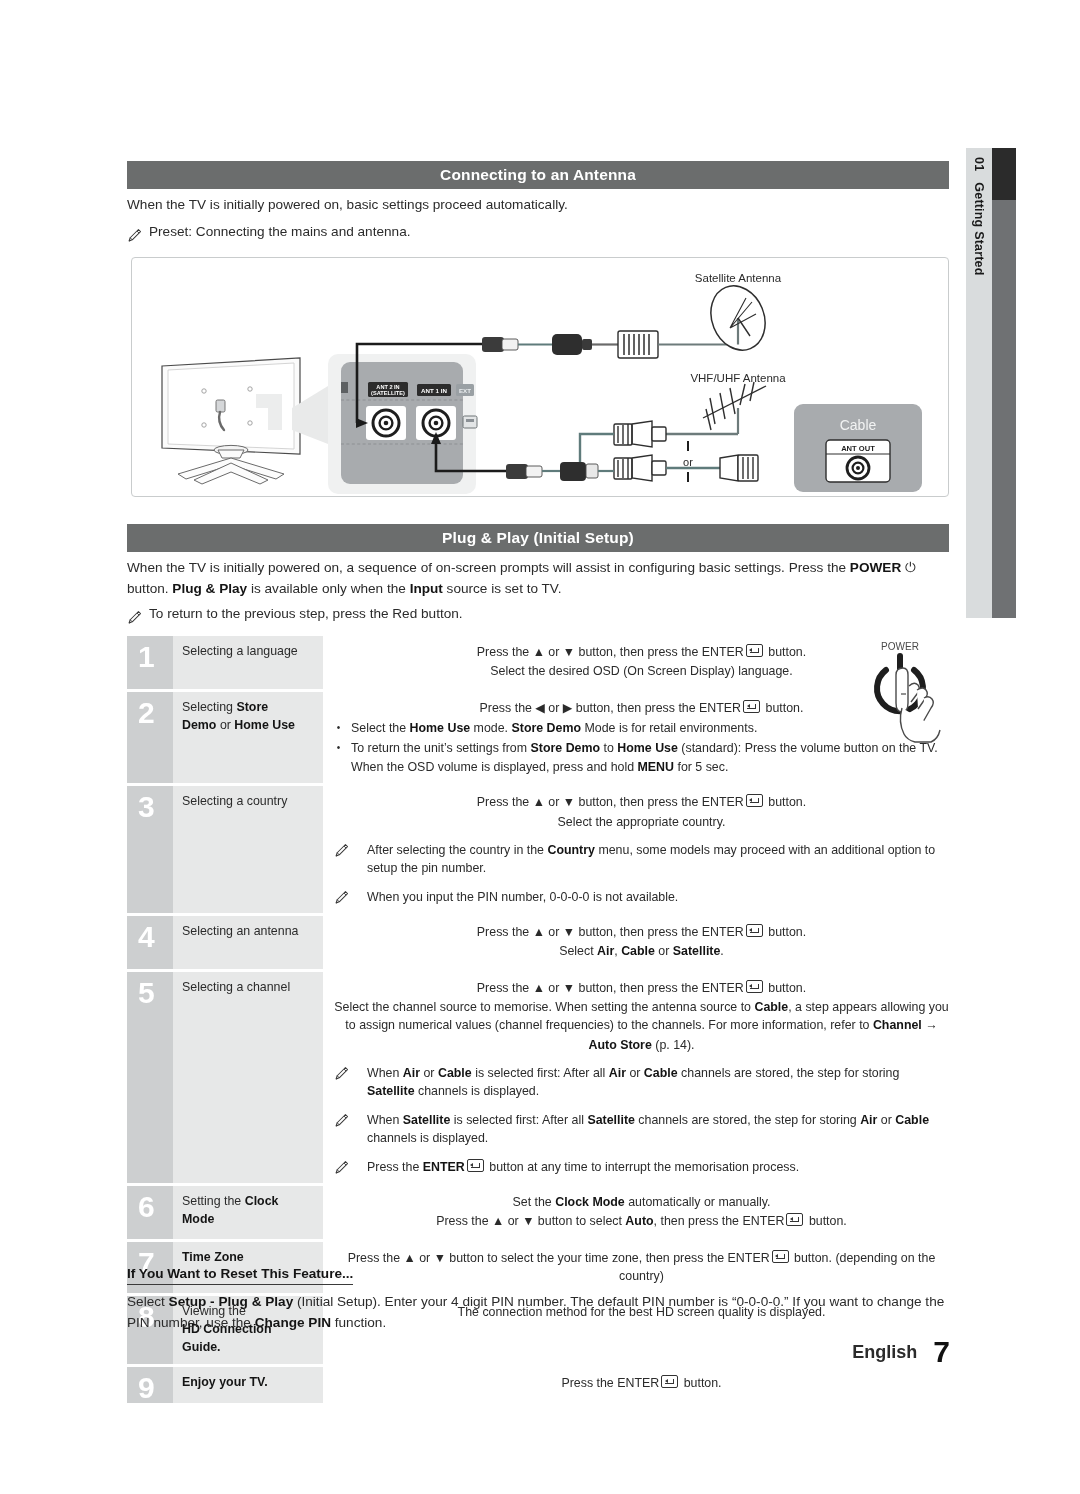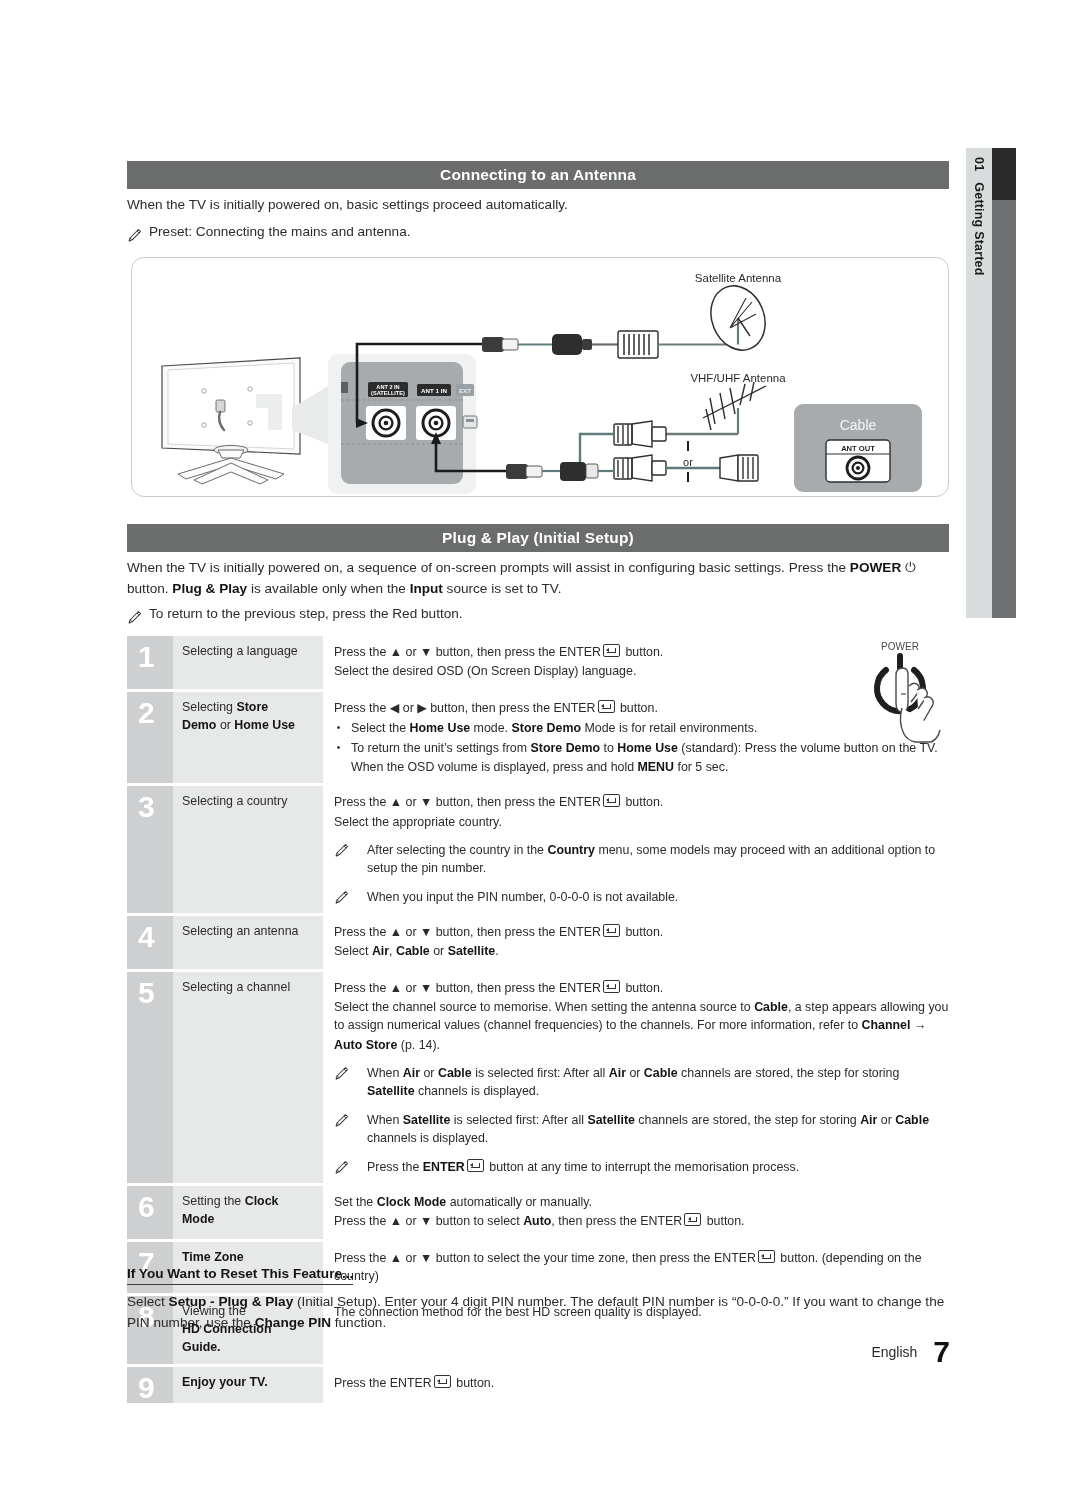--- a/index.html
+++ b/index.html
@@ -103,21 +103,21 @@
     margin-top: 2px;
   }
   .note-text { flex: 1 1 auto; }
 
   
   #diagram {
     position: absolute;
     left: 131px; top: 257px;
     width: 818px; height: 240px;
     border: 1.4px solid #c9cccd;
-    border-radius: 13px;
+    border-radius: 4px;
     background: #ffffff;
     box-sizing: border-box;
   }
   #diagram svg { display: block; }
 
   
   #steps {
     position: absolute;
     left: 127px; top: 636px;
     width: 822px;
@@ -148,21 +148,21 @@
     box-sizing: border-box;
   }
   .step-desc {
     flex: 1 1 auto;
     padding: 7px 0 7px 11px;
     font-size: 12.4px;
     line-height: 1.48;
     color: #2b2b2b;
     box-sizing: border-box;
   }
-  .step-desc .line { margin: 0 0 1px 0; }
+  .step-desc .line { margin: 0 0 1px 0; text-align: center; }
 
   
   .bullets { margin: 2px 0 0 0; }
   .bullet-row {
     display: flex;
     gap: 8px;
     margin-top: 2px;
   }
   .bullet-dot {
     flex: 0 0 auto;
@@ -239,22 +239,23 @@
   #footer {
     position: absolute;
     left: 700px; top: 1337px;
     width: 250px;
     display: flex;
     align-items: center;
     justify-content: flex-end;
     gap: 16px;
   }
   #footer-lang {
-    font-size: 14px;
+    font-size: 18px;
     color: #2b2b2b;
+    font-weight: bold;
   }
   #footer-page {
     font-size: 30px;
     font-weight: bold;
     color: #111;
     line-height: 1;
   }
 </style>
 </head>
 <body>

